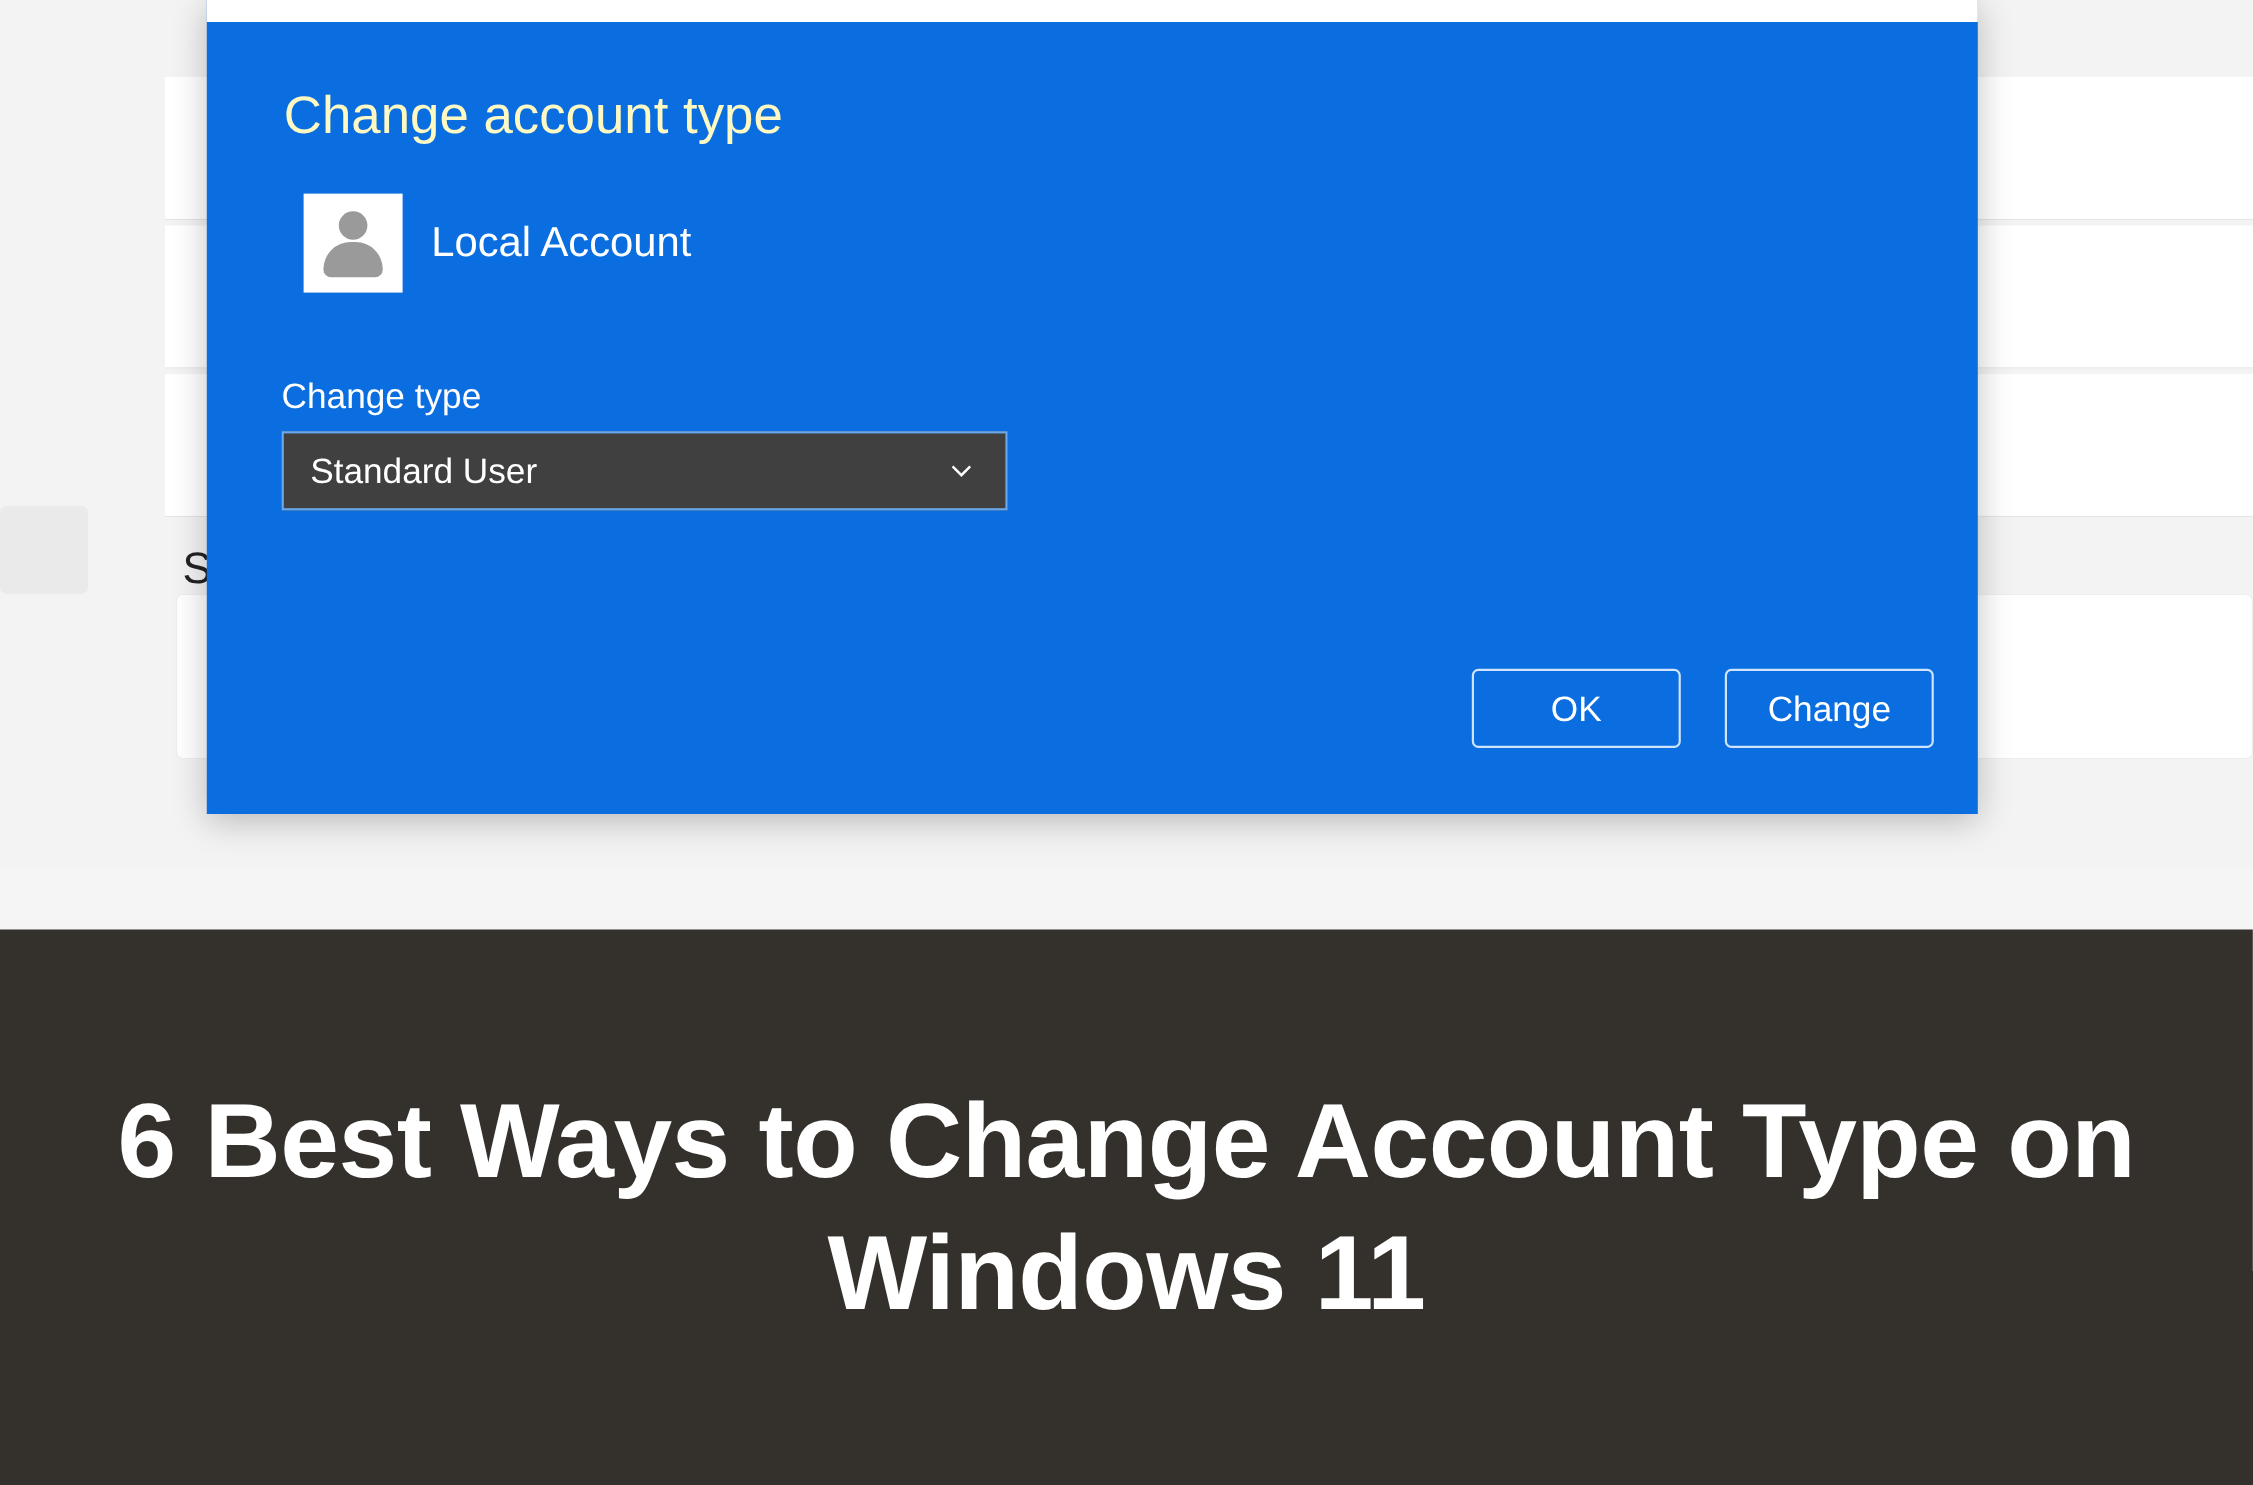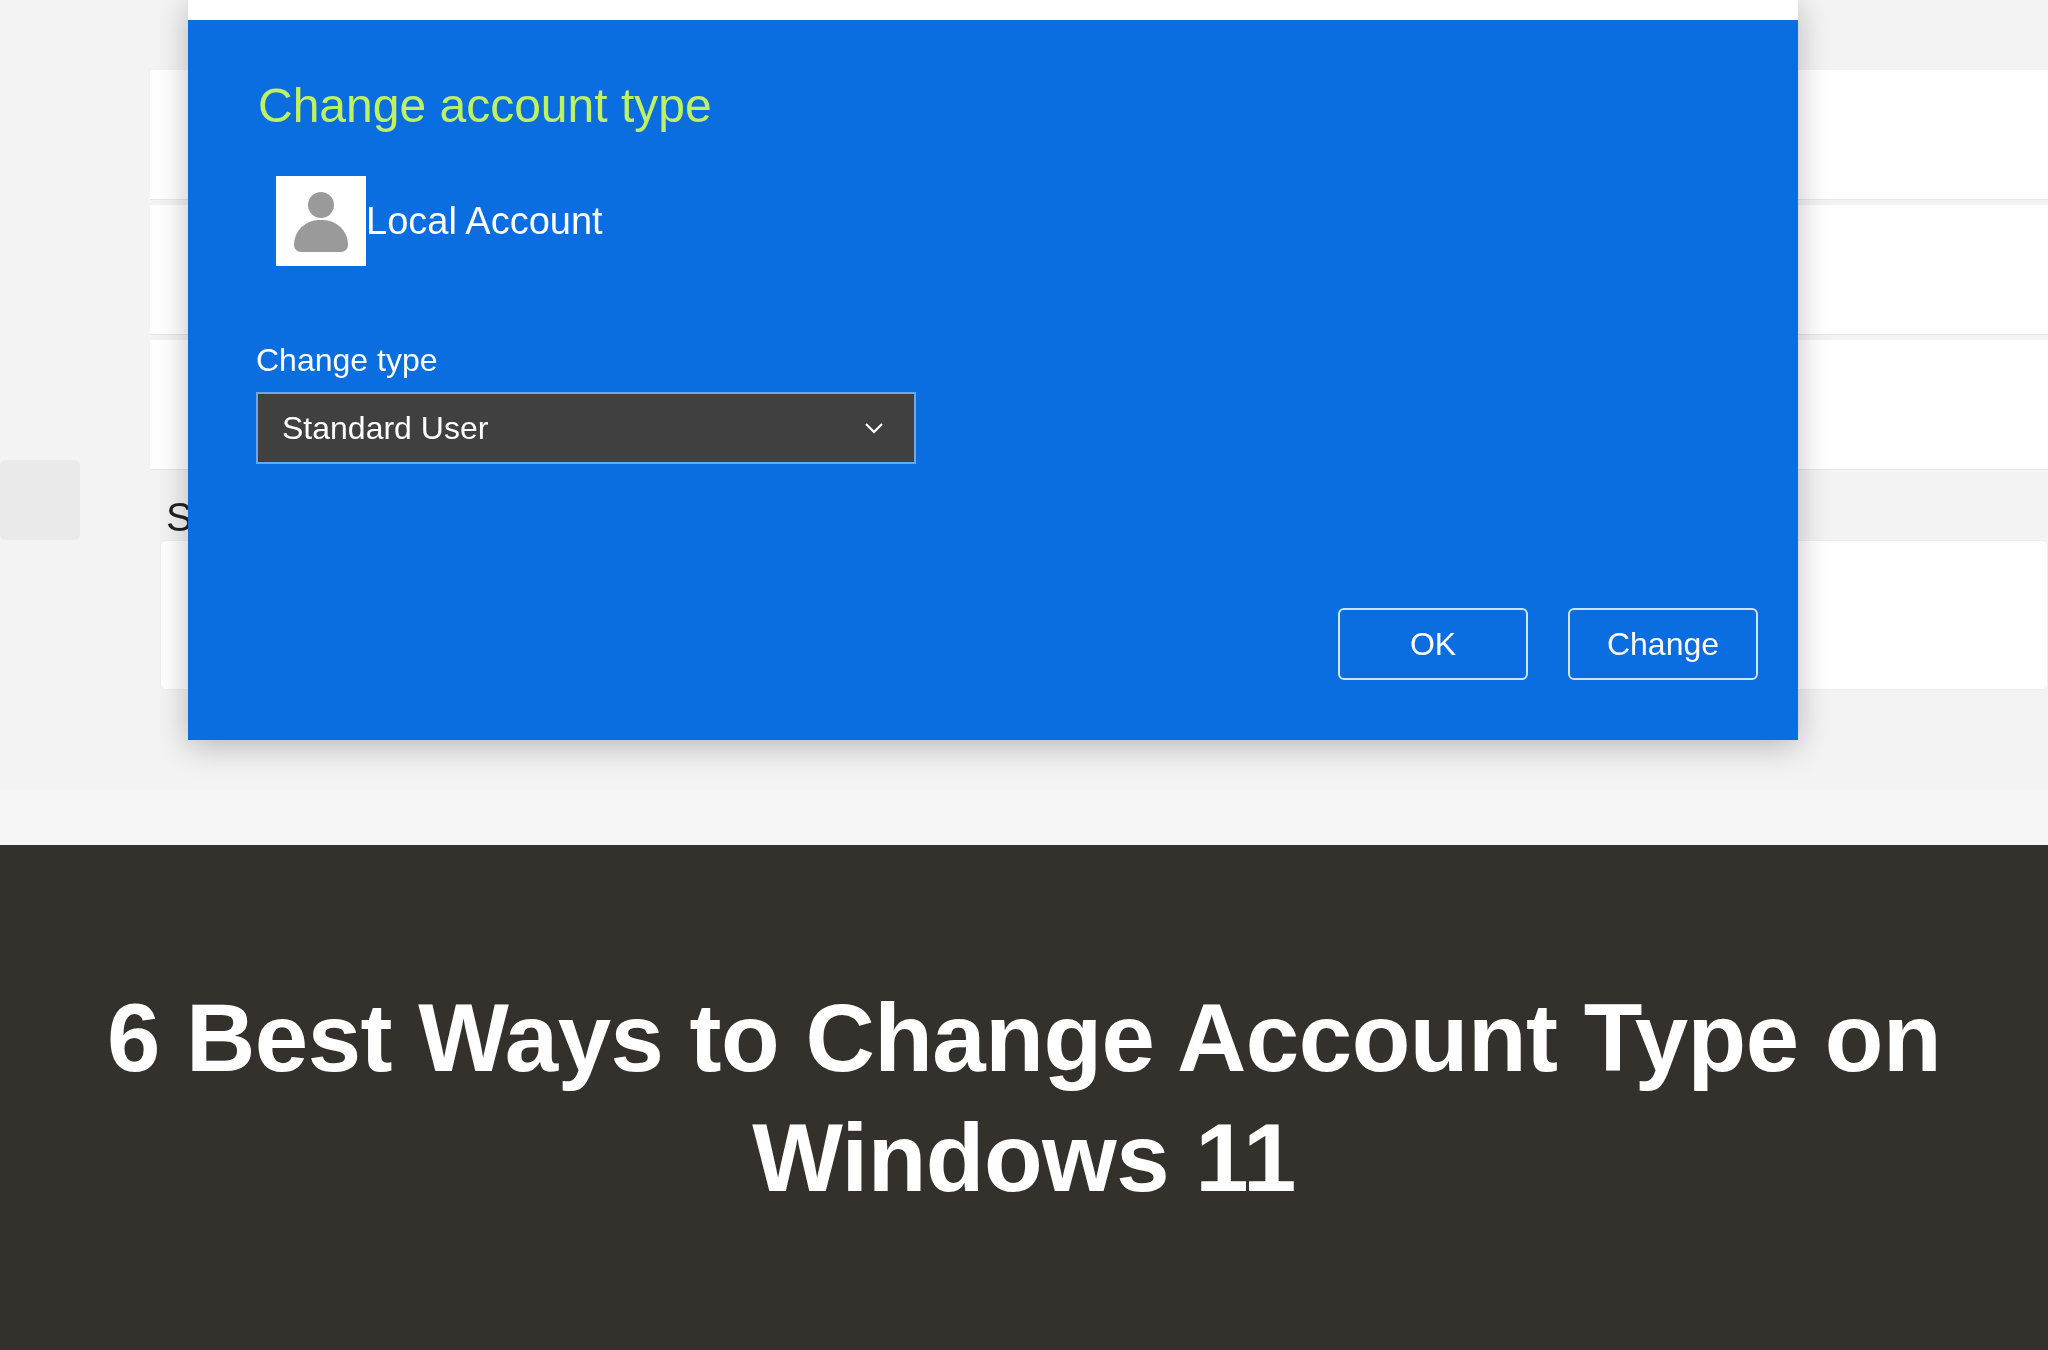--- a/index.html
+++ b/index.html
@@ -80,28 +80,29 @@
     left: 0; right: 0; top: 0;
     height: 20px;
     background: #fff;
   }
 
   .dialog-heading {
     position: absolute;
     left: 70px; top: 78px;
     font-size: 48px;
     font-weight: 400;
-    color: #bef264;
+    color: #fef9c3;
   }
 
   .account-row {
     position: absolute;
     left: 88px; top: 176px;
     display: flex;
     align-items: center;
+    gap: 26px;
   }
   .avatar-box {
     width: 90px; height: 90px;
     background: #fff;
     display: flex;
     align-items: center;
     justify-content: center;
   }
   .avatar-icon {
     width: 70px; height: 70px;

